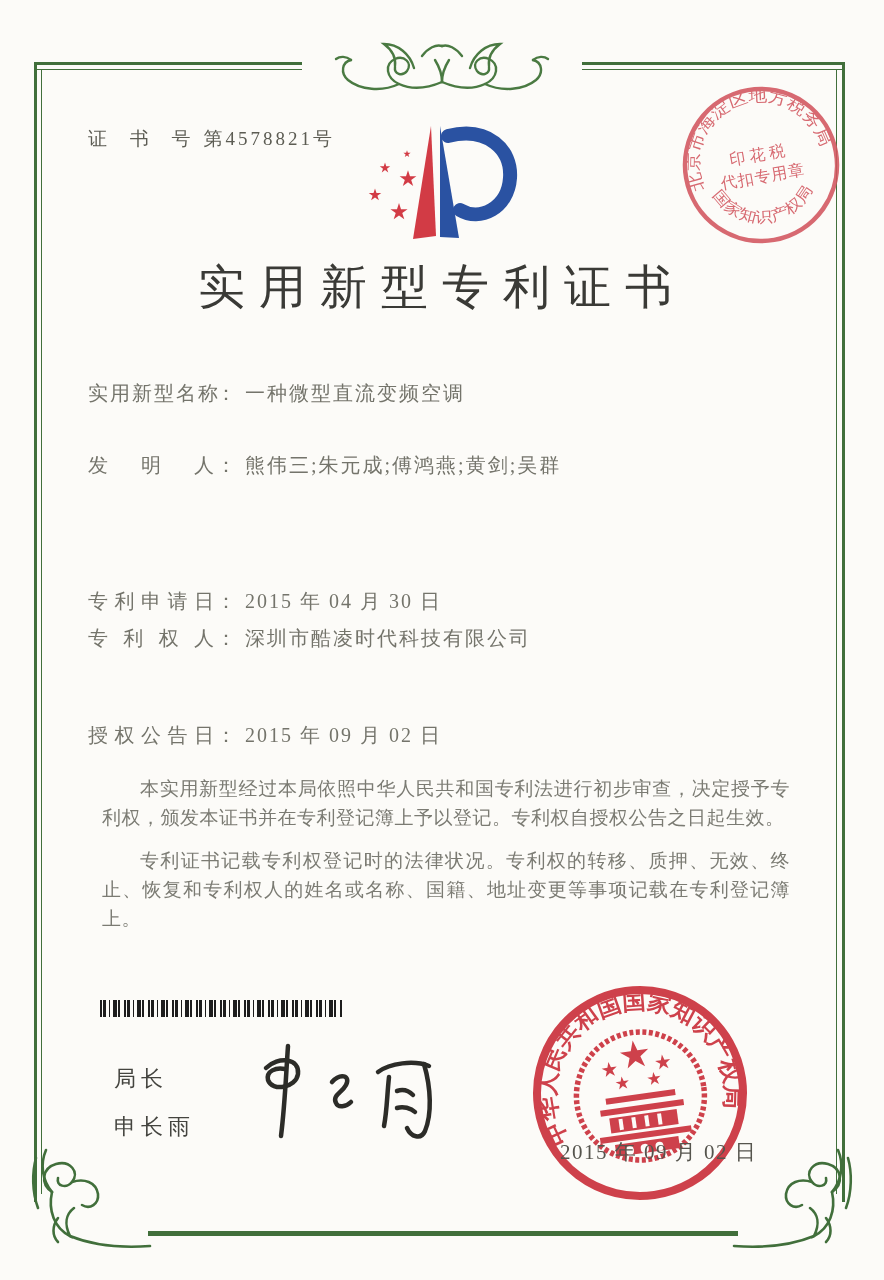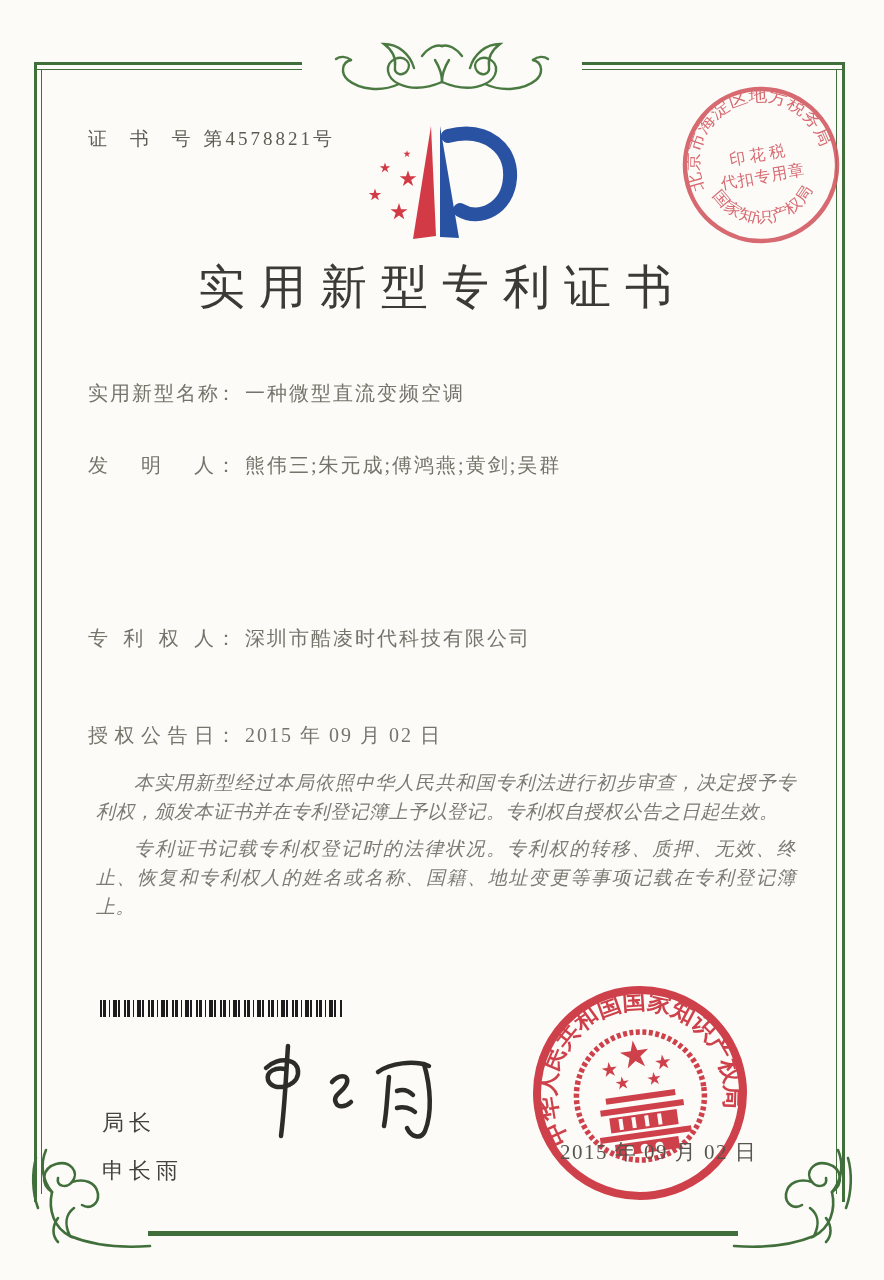--- a/index.html
+++ b/index.html
@@ -28,29 +28,29 @@
   }
   .field .flabel{
     display:inline-block;width:128px;text-align:justify;text-align-last:justify;
     vertical-align:bottom;
   }
   .field .colon{padding-right:7px;}
   .bodytext{
     position:absolute;left:88px;top:760px;width:716px;font-size:19px;
     line-height:29px;color:#7b7b73;letter-spacing:0.5px;text-align:justify;
   }
-  .bodytext p{margin:8px;text-indent:2em;font-style:italic;}
+  .bodytext p{margin:14px;text-indent:2em;}
   .barcode{
     position:absolute;left:100px;top:1000px;width:242px;height:17px;
     background:repeating-linear-gradient(90deg,
       #1d1d1d 0 2px,#fcfbf8 2px 3px,#1d1d1d 3px 6px,#fcfbf8 6px 9px,
       #1d1d1d 9px 10px,#fcfbf8 10px 13px,#1d1d1d 13px 17px,#fcfbf8 17px 18px,
       #1d1d1d 18px 20px,#fcfbf8 20px 24px);
   }
-  .director{position:absolute;left:102px;top:1064px;font-size:22px;color:#44443f;letter-spacing:5px;margin-top:44px;}
+  .director{position:absolute;left:114px;top:1064px;font-size:22px;color:#44443f;letter-spacing:5px;}
   .director div{margin-bottom:18px;}
   .sig{position:absolute;left:228px;top:1032px;}
   .seal{position:absolute;}
   .seal-tax{left:676px;top:80px;opacity:0.88;}
   .seal-office{left:525px;top:978px;opacity:0.96;}
   .grantdate{
     position:absolute;left:560px;top:1138px;font-size:21px;color:#55544d;
     letter-spacing:1.5px;z-index:5;white-space:nowrap;
   }
   .footer{
@@ -152,20 +152,23 @@
     </svg>
   </div>
 
   <div class="title">实用新型专利证书</div>
 
   <div class="field" style="top:452px;">
     <span class="flabel">发明人</span><span class="colon">：</span><span>熊伟三;朱元成;傅鸿燕;黄剑;吴群</span>
   </div>
   <div class="field" style="top:380px;">
     <span class="flabel">实用新型名称</span><span class="colon">：</span><span>一种微型直流变频空调</span>
+  </div>
+  <div class="field" style="top:588px;">
+    <span class="flabel">专利申请日</span><span class="colon">：</span><span>2015 年 04 月 30 日</span>
   </div>
   <div class="field" style="top:625px;">
     <span class="flabel">专利权人</span><span class="colon">：</span><span>深圳市酷凌时代科技有限公司</span>
   </div>
   <div class="field" style="top:722px;">
     <span class="flabel">授权公告日</span><span class="colon">：</span><span>2015 年 09 月 02 日</span>
   </div>
 
   <div class="bodytext">
     <p>本实用新型经过本局依照中华人民共和国专利法进行初步审查，决定授予专利权，颁发本证书并在专利登记簿上予以登记。专利权自授权公告之日起生效。</p>

